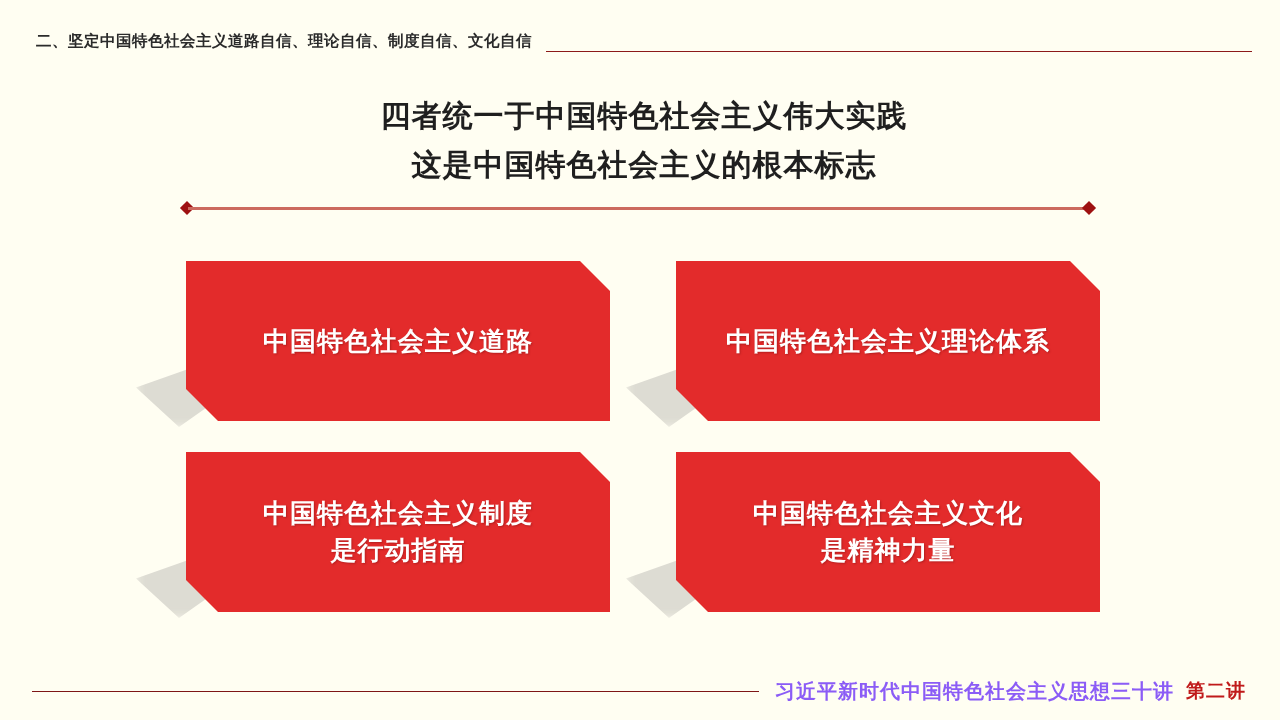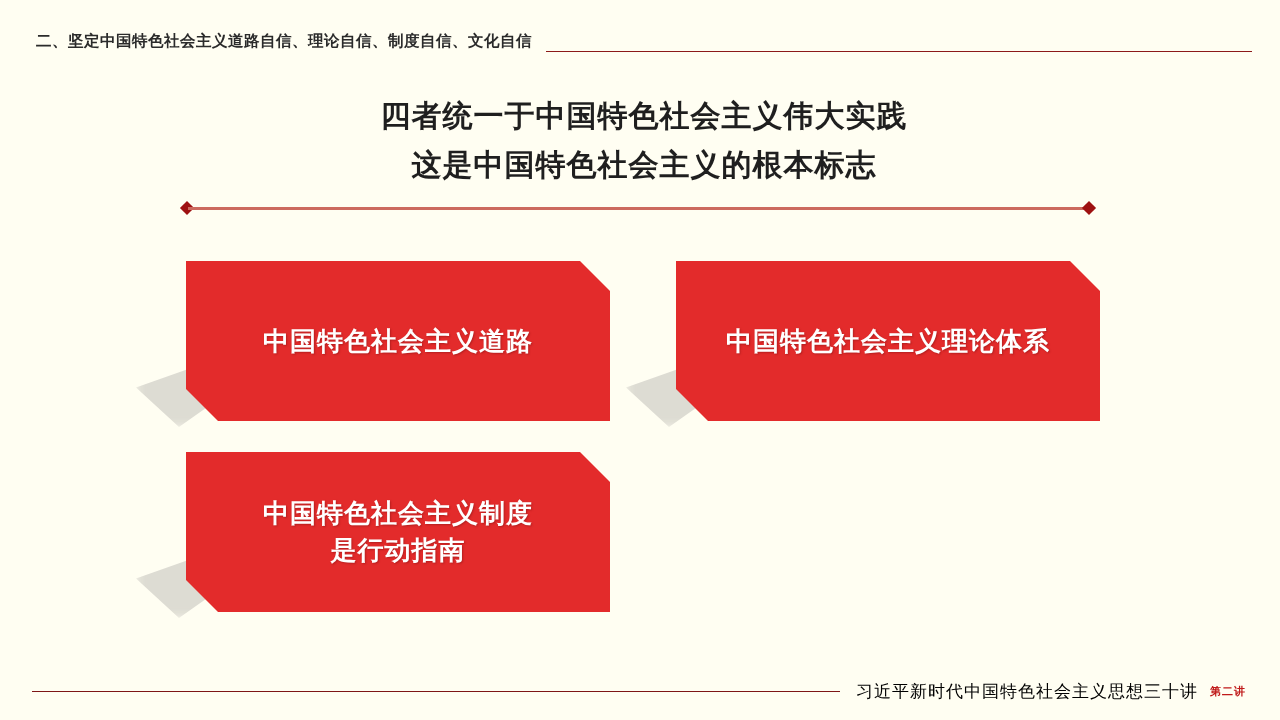--- a/index.html
+++ b/index.html
@@ -153,30 +153,30 @@
     align-items: center;
   }
   .footer-rule {
     flex: 1;
     height: 0;
     border-top: 1.6px solid #7e1616;
     margin-left: 32px;
     margin-right: 16px;
   }
   .footer-title {
-    font-size: 17px;
-    font-weight: normal;
-    color: #000000;
+    font-size: 20px;
+    font-weight: bold;
+    color: #8b5cf6;
     letter-spacing: 1px;
     white-space: nowrap;
   }
   .footer-lecture {
     margin-left: 12px;
     margin-right: 34px;
-    font-size: 11px;
+    font-size: 19px;
     font-weight: bold;
     color: #c01a1a;
     font-family: "DejaVu Serif", "Liberation Serif", serif;
     letter-spacing: 1px;
     white-space: nowrap;
   }
 </style>
 </head>
 <body>
 
@@ -213,20 +213,27 @@
   </div>
 
   <div class="banner-wrap r1 c0">
     <div class="banner-shadow"></div>
     <div class="banner">
       <div class="banner-text">中国特色社会主义制度</div>
       <div class="banner-text">是行动指南</div>
     </div>
   </div>
 
+  <div class="banner-wrap r1 c1">
+    <div class="banner-shadow"></div>
+    <div class="banner">
+      <div class="banner-text">中国特色社会主义文化</div>
+      <div class="banner-text">是精神力量</div>
+    </div>
+  </div>
 
 </div>
 
 <div class="footer">
   <div class="footer-rule"></div>
   <div class="footer-title">习近平新时代中国特色社会主义思想三十讲</div>
   <div class="footer-lecture">第二讲</div>
 </div>
 
 </body></html>

